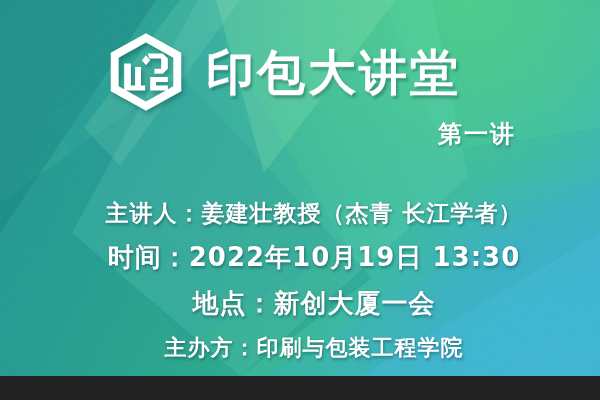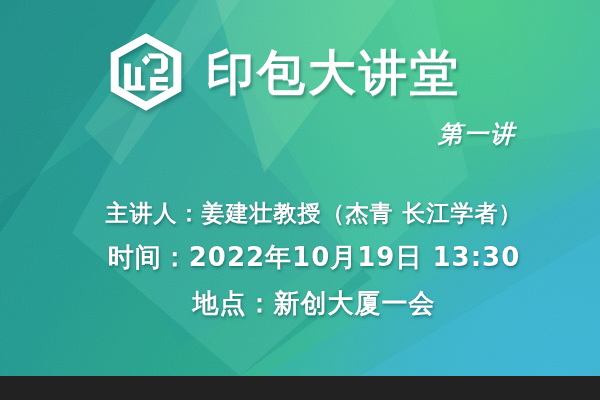--- a/index.html
+++ b/index.html
@@ -152,21 +152,20 @@
     position: absolute;
     right: 84px;
     top: 118px;
     font-size: 24px;
     letter-spacing: 2px;
     color: #ffffff;
     font-weight: 700;
     font-family: "DejaVu Sans", "Liberation Sans", sans-serif;
     text-shadow: 1px 2px 3px rgba(0,60,60,0.38);
     white-space: nowrap;
-    font-style: italic;
   }
 
   .info-block {
     position: absolute;
     left: 0;
     right: 0;
     top: 198px;
     margin-left: 28px;
   }
   .info-line {
@@ -237,16 +236,17 @@
 
       <div class="brand-title">印包大讲堂</div>
     </div>
 
     <div class="subtitle">第一讲</div>
 
     <div class="info-block">
       <div class="info-line l1">主讲人：姜建壮教授（杰青 长江学者）</div>
       <div class="info-line l2">时间：2022年10月19日 13:30</div>
       <div class="info-line l3">地点：新创大厦一会</div>
+      <div class="info-line l4">主办方：印刷与包装工程学院</div>
     </div>
 
   </div>
 </div>
 
 </body></html>

